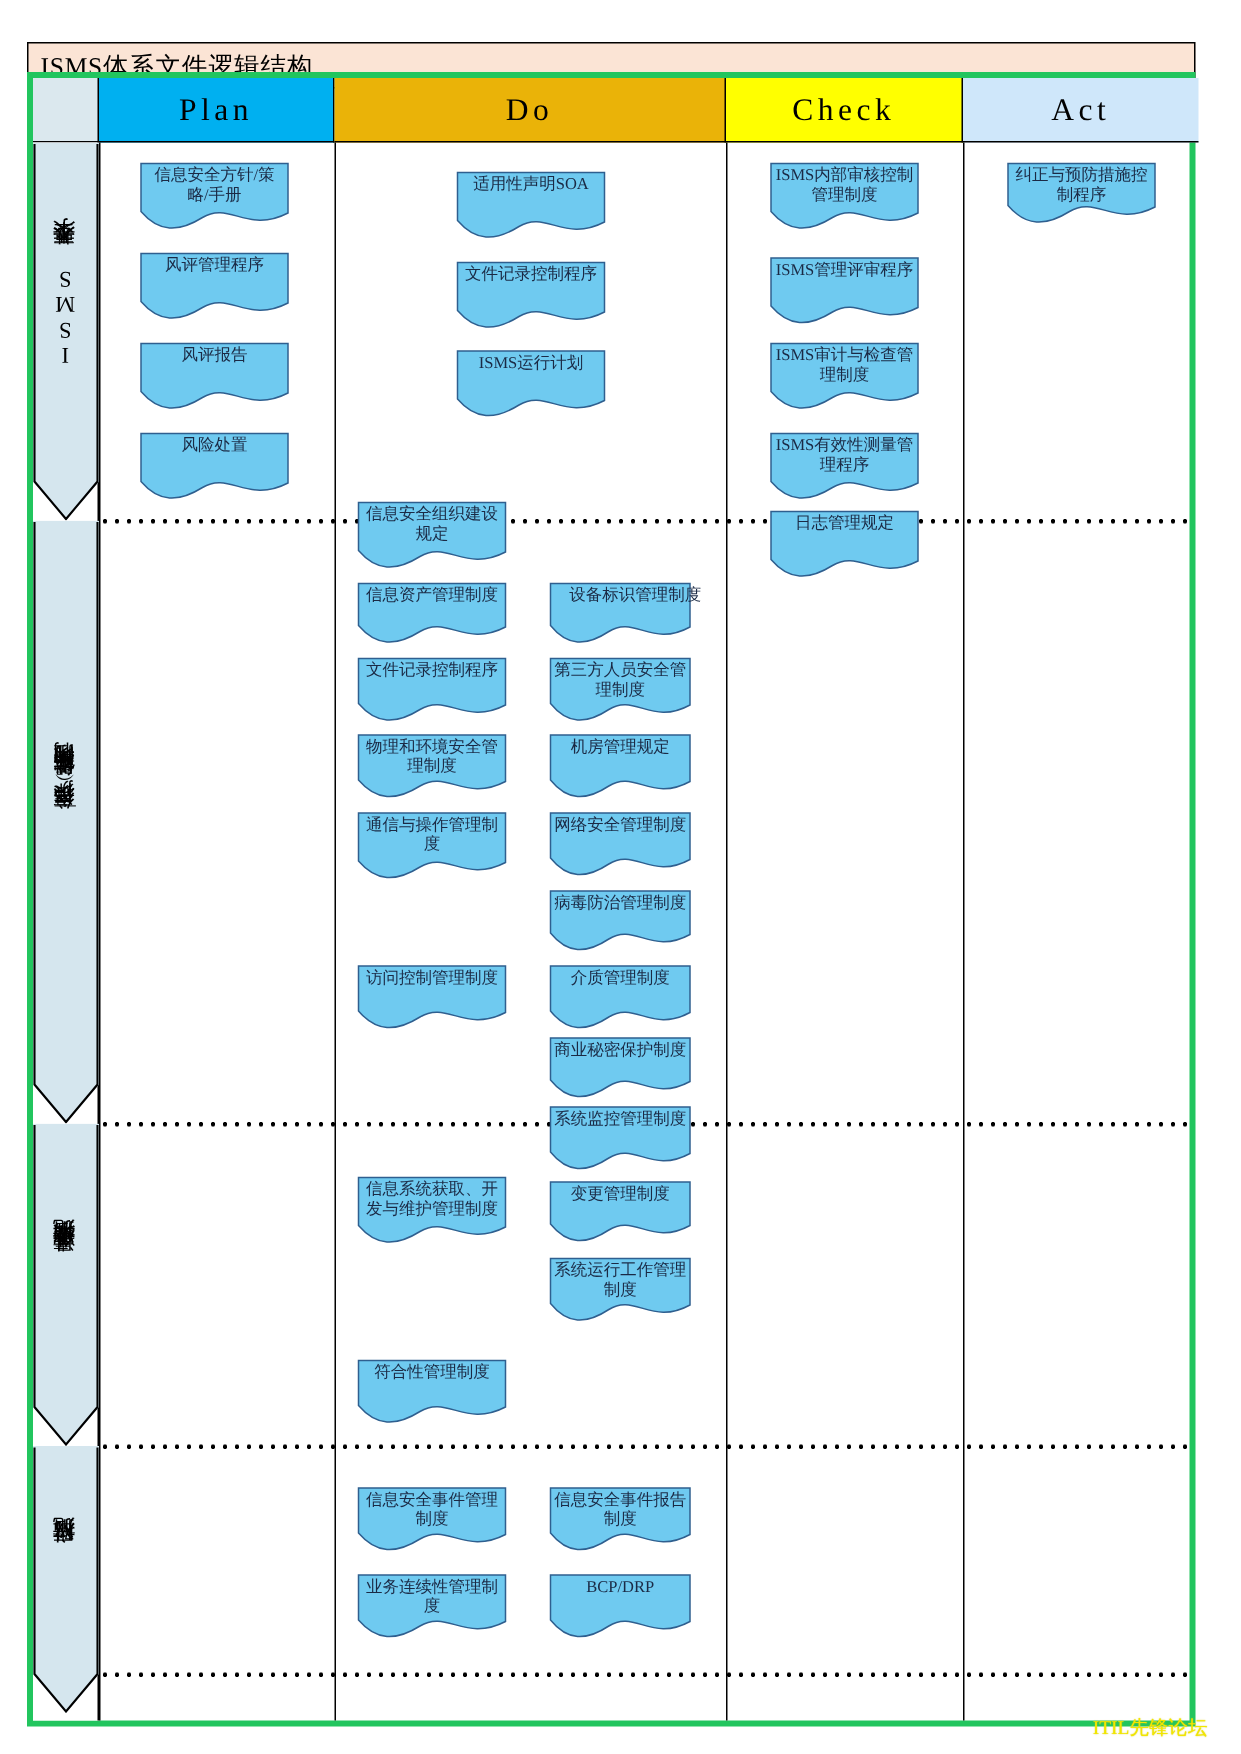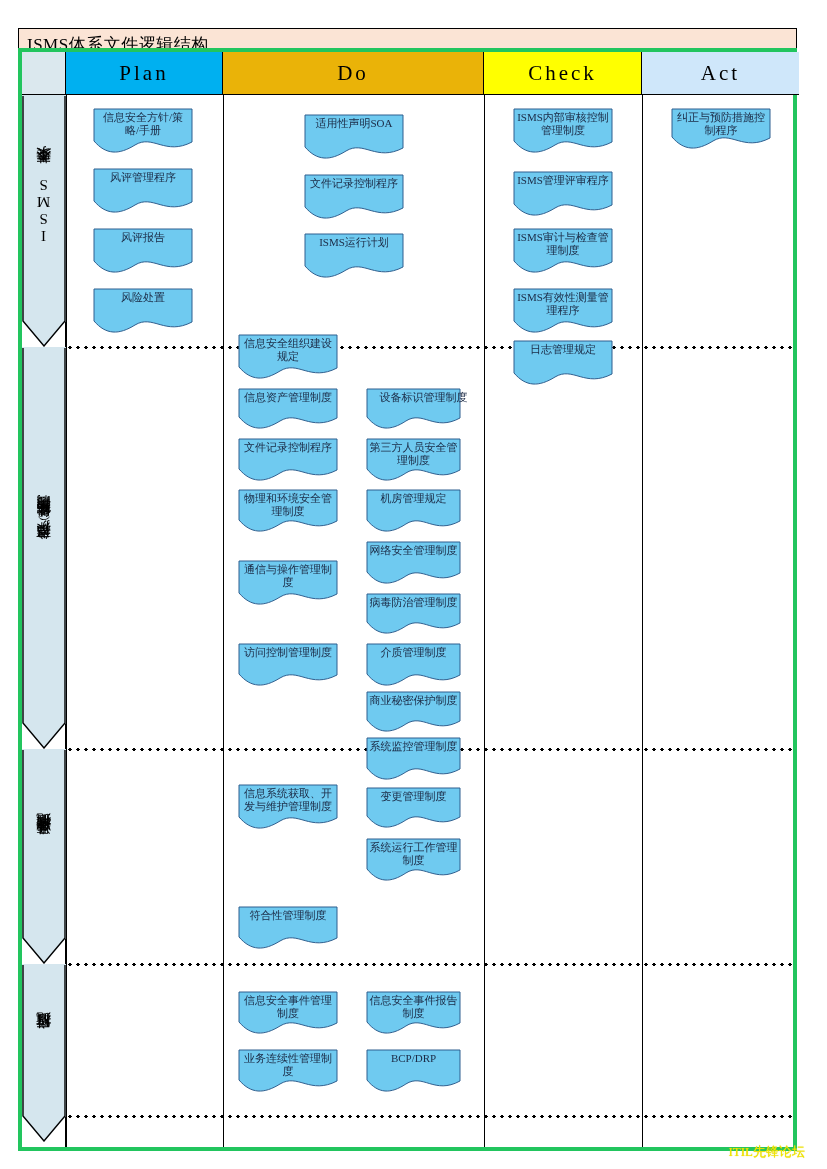--- a/index.html
+++ b/index.html
@@ -223,21 +223,21 @@
             <path d="M1,1 L99,1 L99,32 C72,46 60,24 42,35 C26,45 13,45 1,31 Z" fill="#6fcaf0" stroke="#2f5f8f" stroke-width="1"></path>
           </svg>
           <div class="lbl">文件记录控制程序</div>
         </div>
         <div class="doc" style="left: 216px; top: 437px; width: 100px; height: 44px;">
           <svg width="100" height="44">
             <path d="M1,1 L99,1 L99,32 C72,46 60,24 42,35 C26,45 13,45 1,31 Z" fill="#6fcaf0" stroke="#2f5f8f" stroke-width="1"></path>
           </svg>
           <div class="lbl">物理和环境安全管理制度</div>
         </div>
-        <div class="doc" style="left: 216px; top: 489px; width: 100px; height: 46px; margin-top: 19px;">
+        <div class="doc" style="left: 216px; top: 489px; width: 100px; height: 46px;">
           <svg width="100" height="46">
             <path d="M1,1 L99,1 L99,34 C72,48 60,26 42,37 C26,47 13,47 1,33 Z" fill="#6fcaf0" stroke="#2f5f8f" stroke-width="1"></path>
           </svg>
           <div class="lbl">通信与操作管理制度</div>
         </div>
         <div class="doc" style="left: 216px; top: 591px; width: 100px; height: 44px;">
           <svg width="100" height="44">
             <path d="M1,1 L99,1 L99,32 C72,46 60,24 42,35 C26,45 13,45 1,31 Z" fill="#6fcaf0" stroke="#2f5f8f" stroke-width="1"></path>
           </svg>
           <div class="lbl">访问控制管理制度</div>

